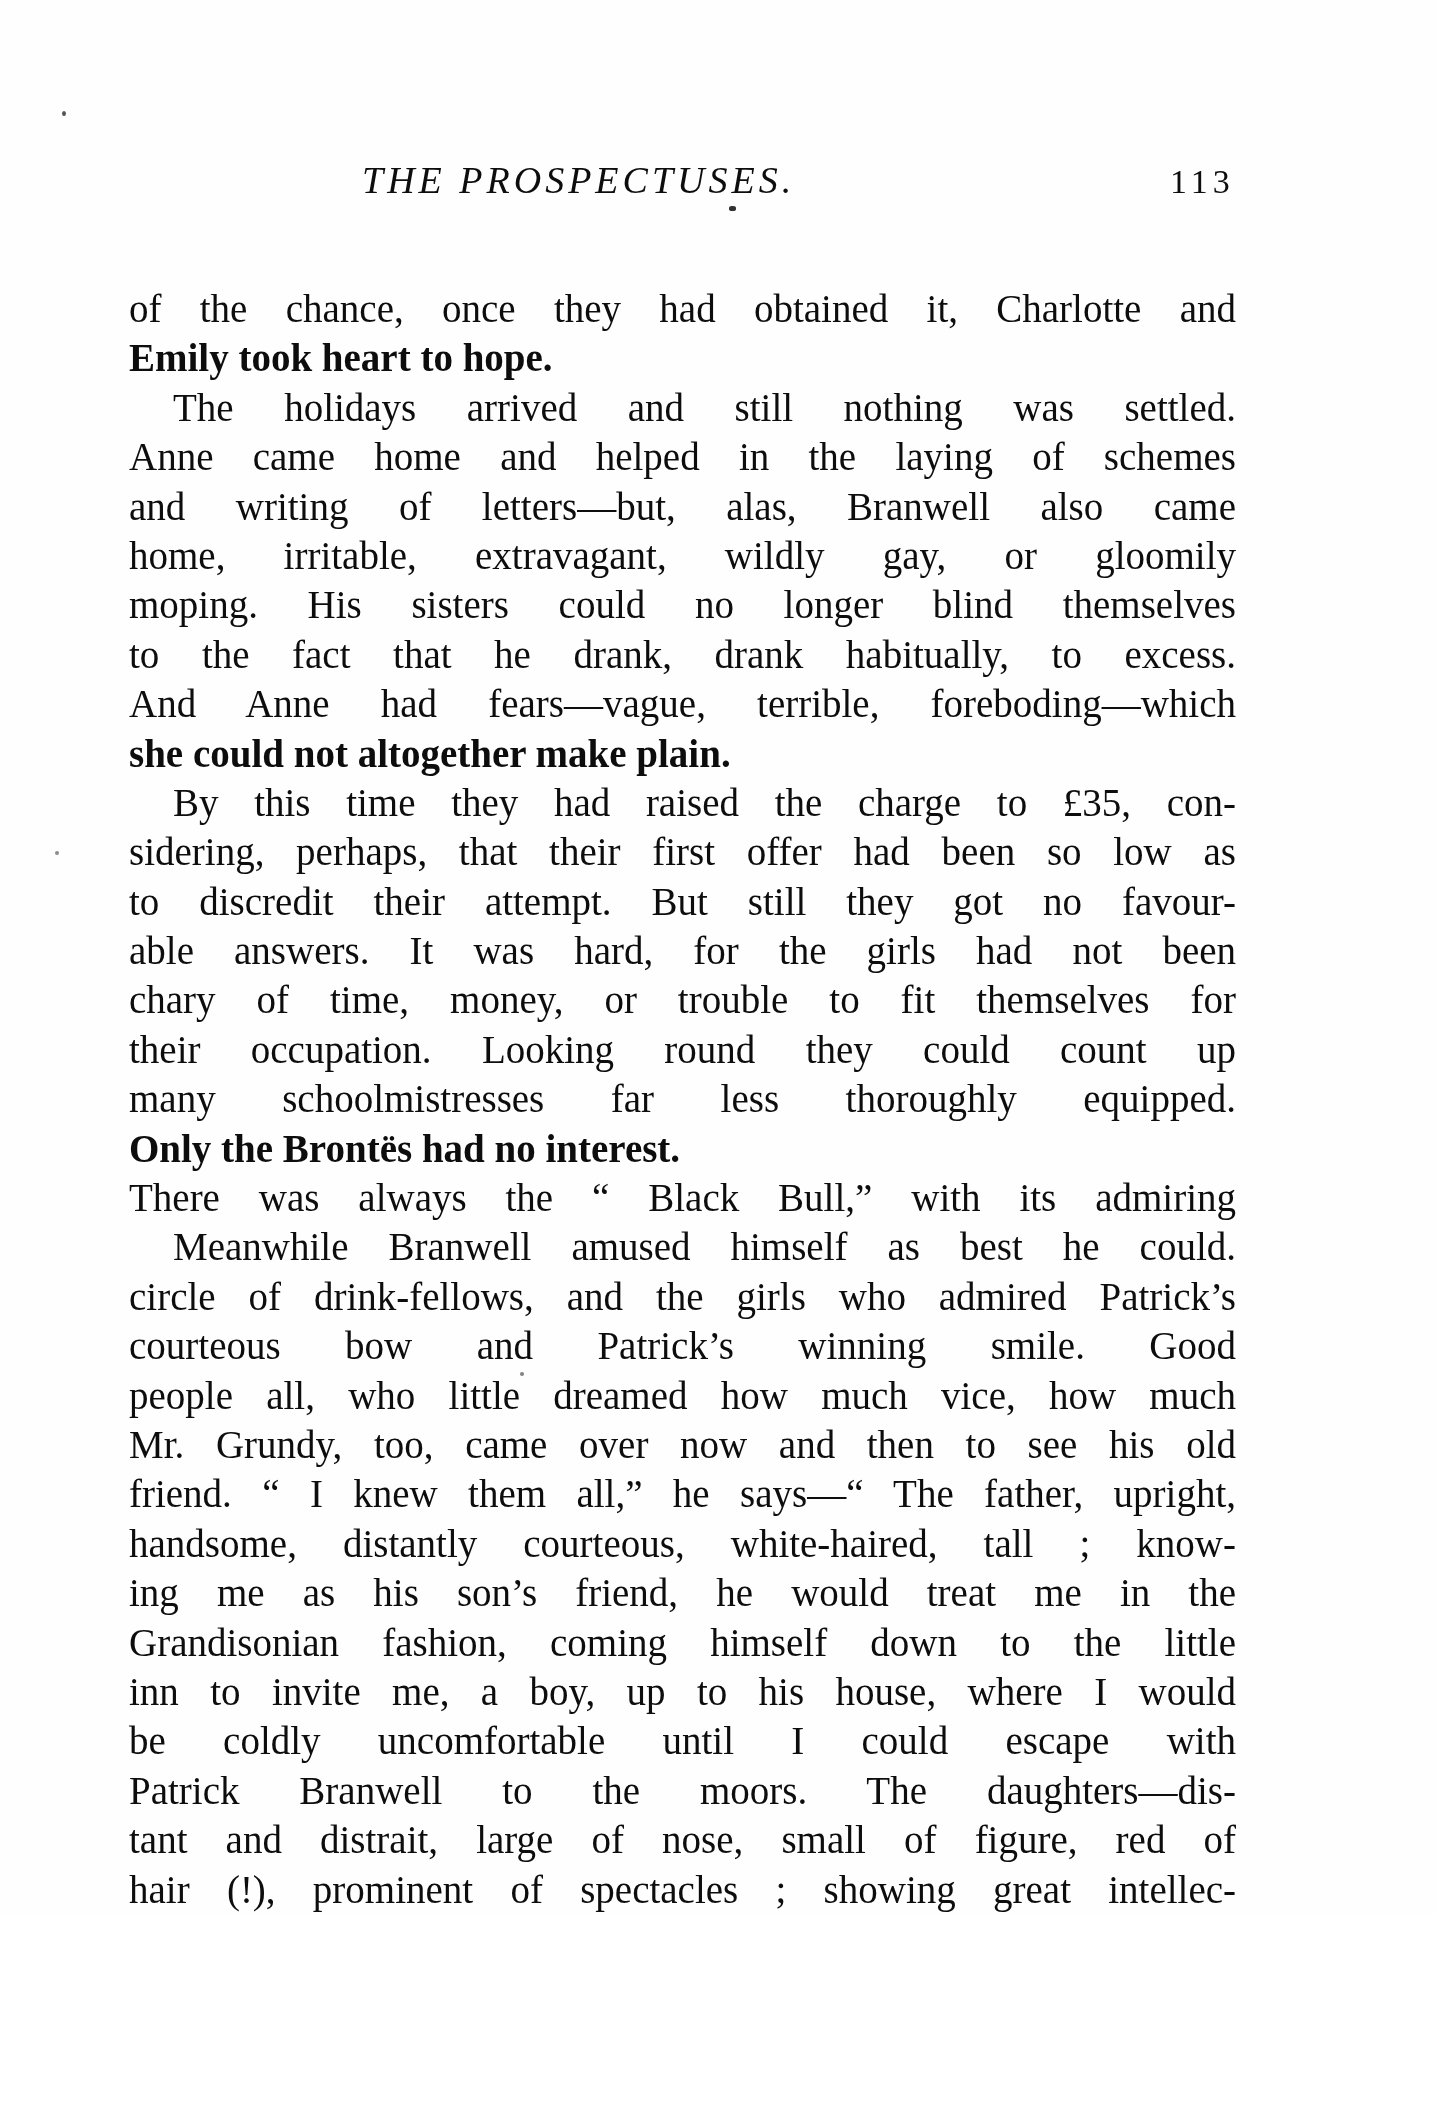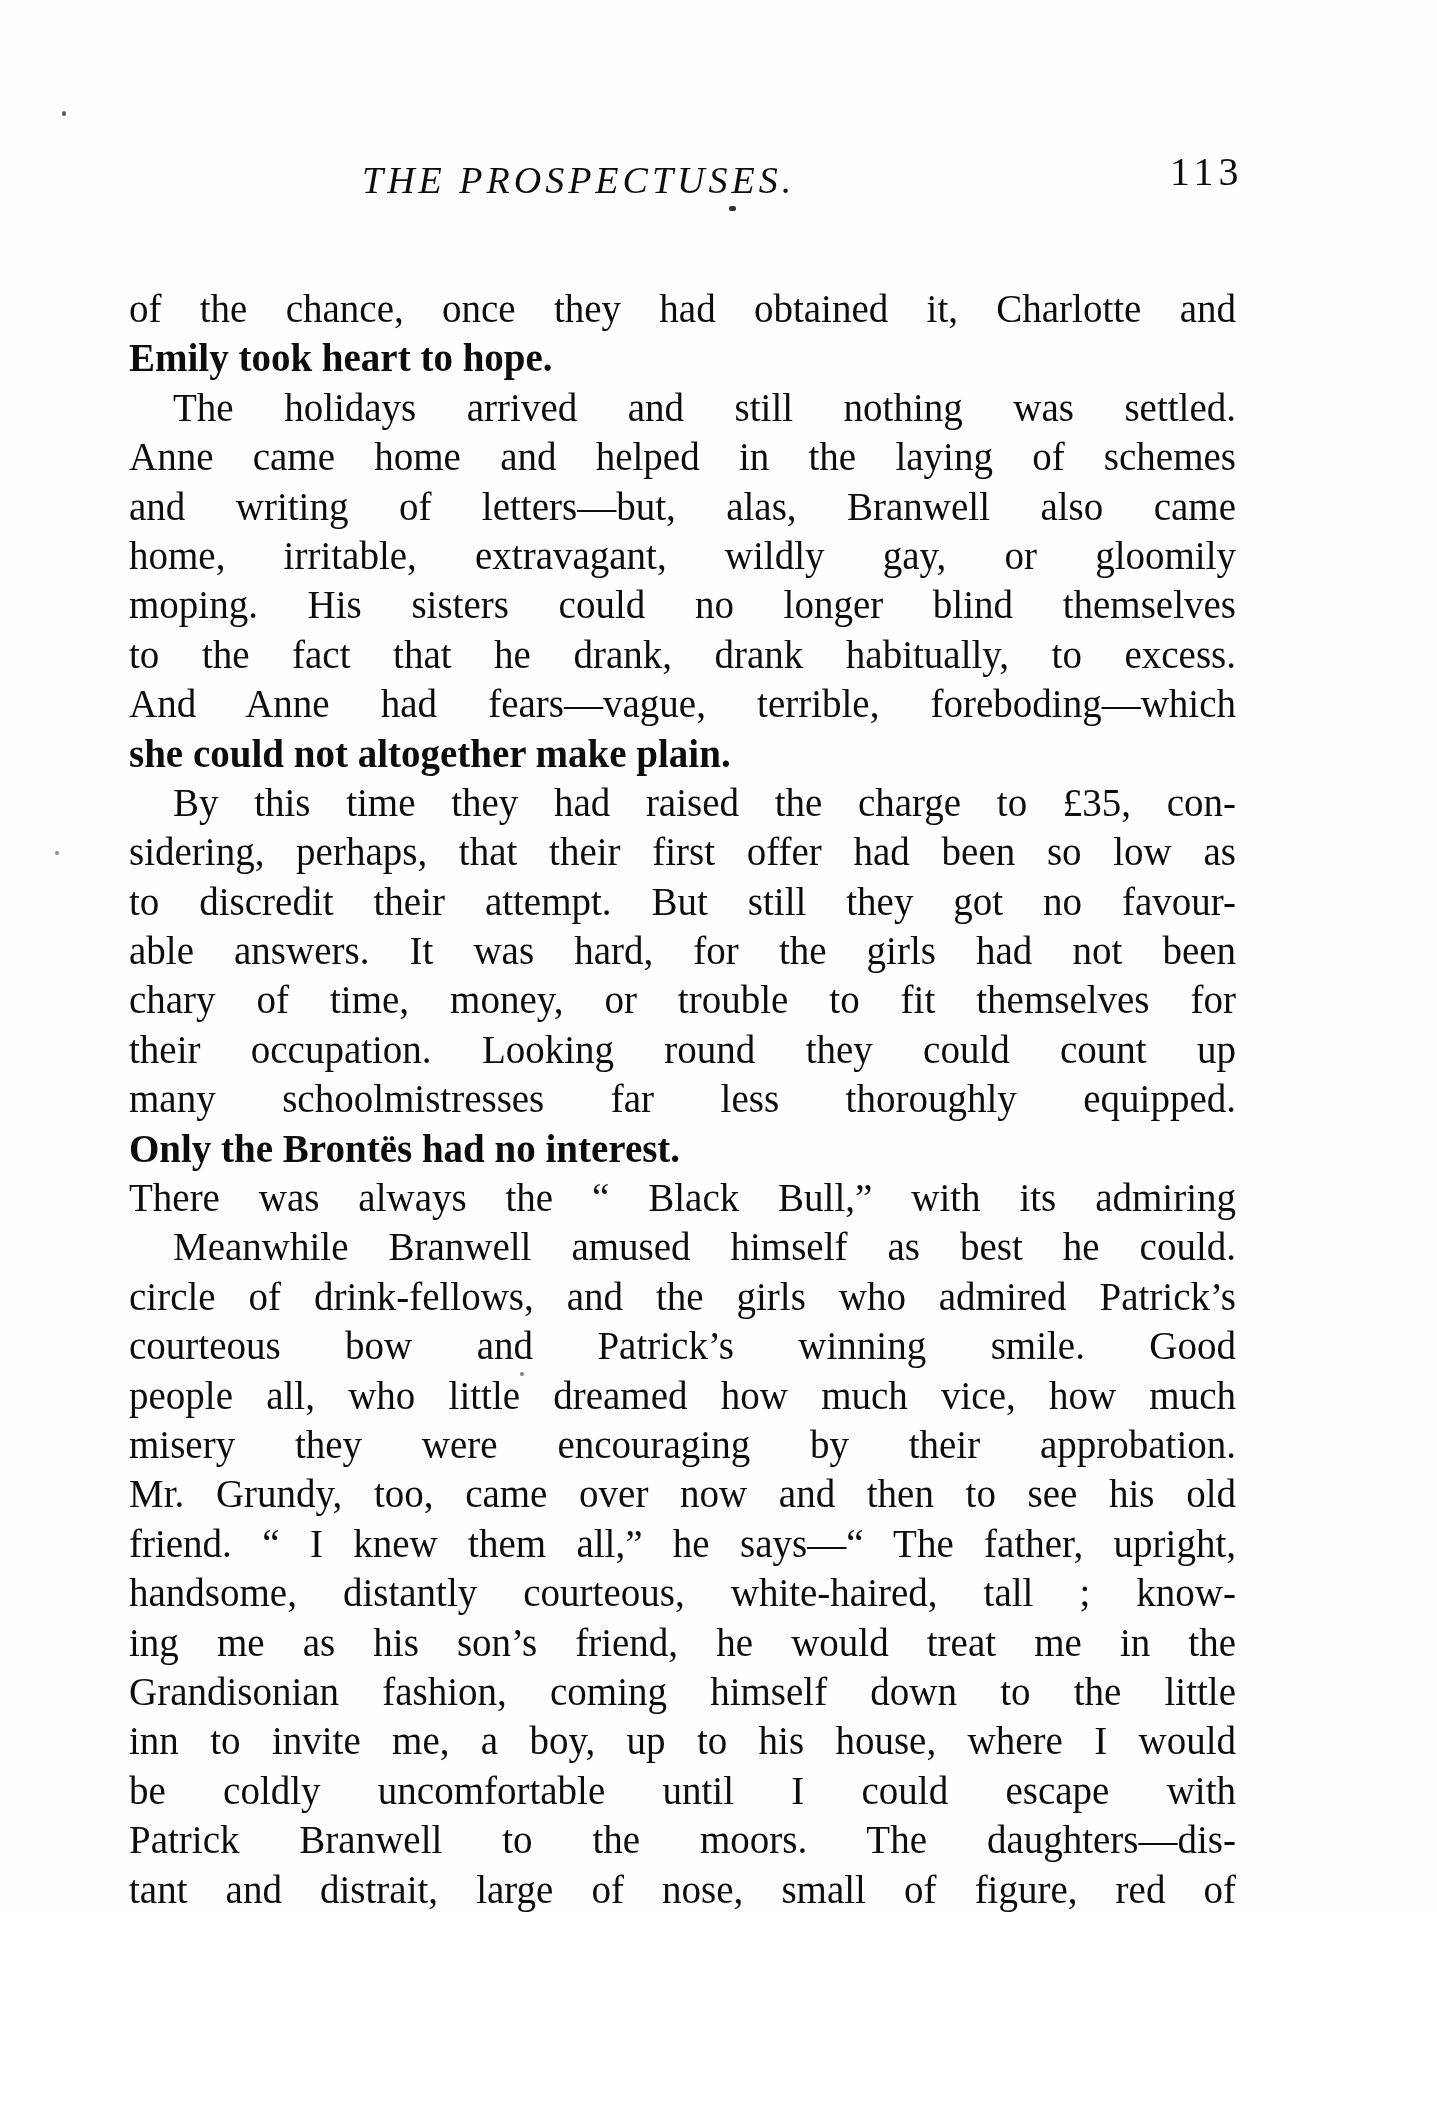--- a/index.html
+++ b/index.html
@@ -20,23 +20,23 @@
     position: absolute;
     top: 158px;
     left: 362px;
     font-style: italic;
     font-size: 38px;
     letter-spacing: 4px;
     white-space: nowrap;
   }
   .page-number {
     position: absolute;
-    top: 148px;
+    top: 163px;
     left: 1170px;
-    font-size: 40px;
+    font-size: 34px;
     letter-spacing: 5px;
     white-space: nowrap;
   }
   .text-block {
     position: absolute;
     left: 129px;
     top: 284px;
     width: 1107px;
     font-size: 39px;
     line-height: 49.4px;
@@ -104,21 +104,20 @@
         <div class="line">their occupation. Looking round they could count up</div>
         <div class="line">many schoolmistresses far less thoroughly equipped.</div>
         <div class="line flush">Only the Brontës had no interest.</div>
       </div>
       <div>
         <div class="line">There was always the “ Black Bull,” with its admiring</div>
         <div class="line indent">Meanwhile Branwell amused himself as best he could.</div>
         <div class="line">circle of drink-fellows, and the girls who admired Patrick’s</div>
         <div class="line">courteous bow and Patrick’s winning smile. Good</div>
         <div class="line">people all, who little dreamed how much vice, how much</div>
-        <div class="line">misery they were encouraging by their approbation.</div>
         <div class="line">Mr. Grundy, too, came over now and then to see his old</div>
         <div class="line">friend. “ I knew them all,” he says—“ The father, upright,</div>
         <div class="line">handsome, distantly courteous, white-haired, tall ; know-</div>
         <div class="line">ing me as his son’s friend, he would treat me in the</div>
         <div class="line">Grandisonian fashion, coming himself down to the little</div>
         <div class="line">inn to invite me, a boy, up to his house, where I would</div>
         <div class="line">be coldly uncomfortable until I could escape with</div>
         <div class="line">Patrick Branwell to the moors. The daughters—dis-</div>
         <div class="line">tant and distrait, large of nose, small of figure, red of</div>
         <div class="line">hair (!), prominent of spectacles ; showing great intellec-</div>

